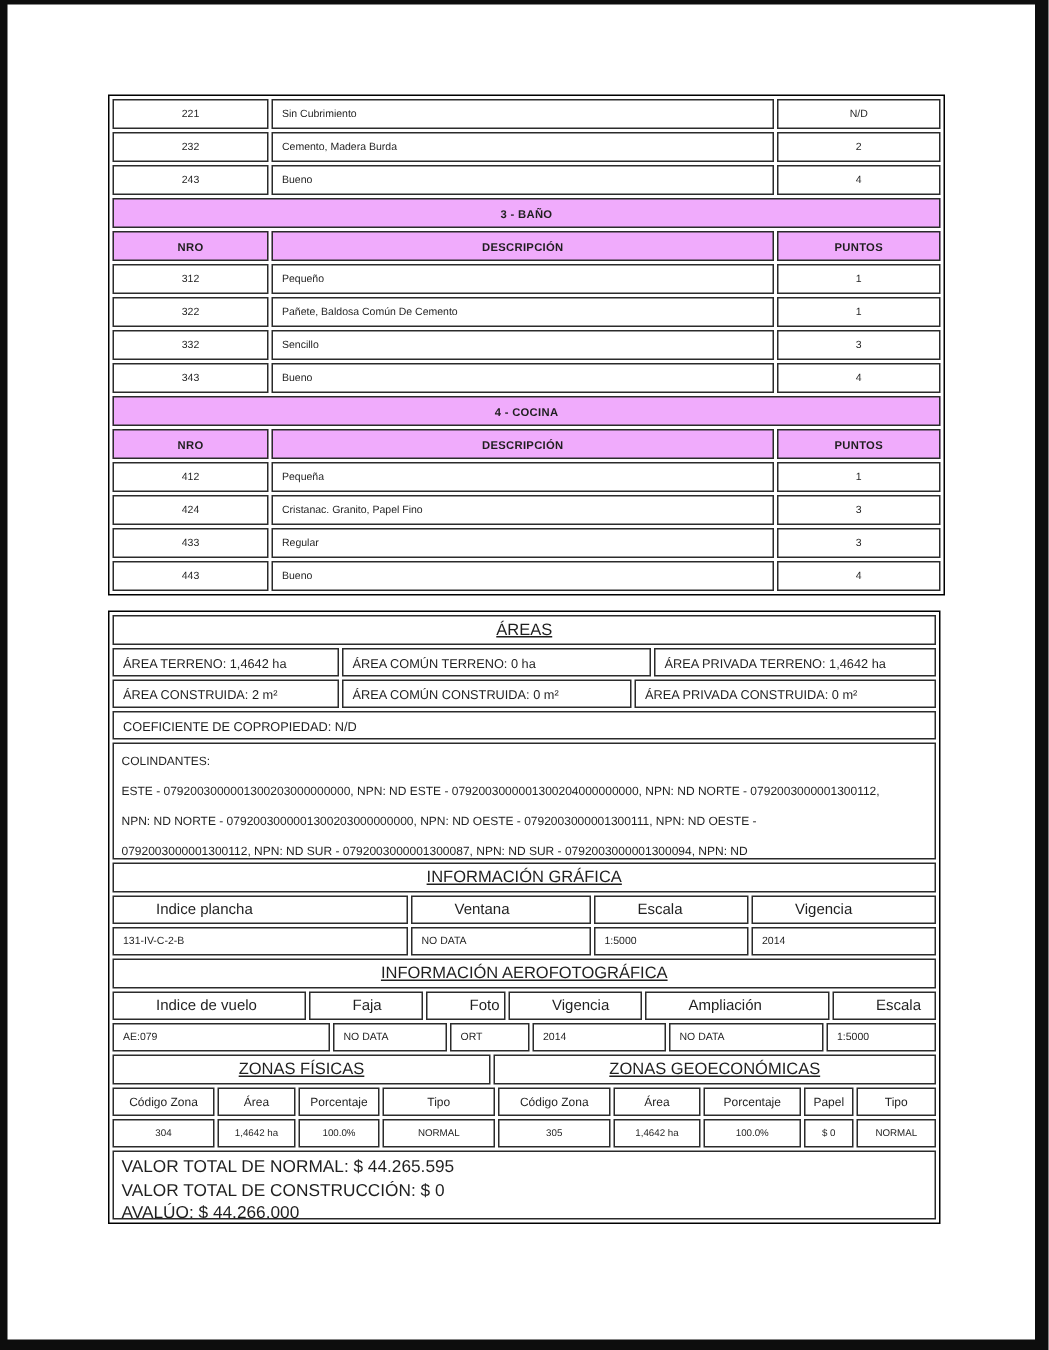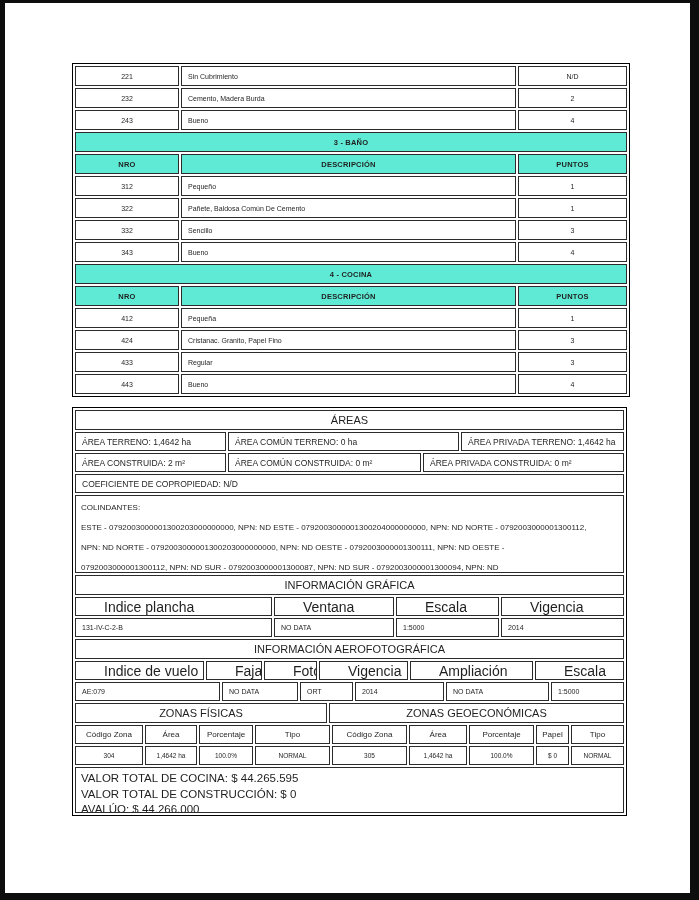--- a/index.html
+++ b/index.html
@@ -15,24 +15,24 @@
   }
   .row{display:flex;gap:2px;}
   .cell{
     border:1px solid #2b2b2b;box-sizing:border-box;background:#fff;
     display:flex;align-items:center;justify-content:center;
     font-size:7px;height:20px;overflow:hidden;white-space:nowrap;
   }
   .r2{height:19px;text-align:right;}
   .left{justify-content:flex-start;padding-left:6px;}
   .fill{flex:1;}
-  .gray{background:#5eead4;font-weight:bold;font-size:7.5px;letter-spacing:.2px;}
-  .title2{font-size:11px;}
+  .gray{background:#f0abfc;font-weight:bold;font-size:7.5px;letter-spacing:.2px;}
+  .title2{font-size:11px;text-decoration:underline;}
   .medtxt{font-size:8.5px;}
-  .hdr2{font-size:14px;padding-left:28px;}
+  .hdr2{font-size:10px;padding-left:28px;}
   .val2{font-size:7px;}
   .zhdr{font-size:8px;}
   .zval{font-size:6.5px;}
   .multi{
     flex-direction:column;align-items:flex-start;justify-content:flex-start;
     white-space:normal;
   }
   .colind{height:78px;font-size:8px;line-height:20px;padding:2px 5px 0 5px;}
   .totales{height:46px;font-size:11.5px;line-height:15.5px;padding:3px 0 0 5px;}
 </style>
@@ -121,21 +121,21 @@
   </div>
 
   <div class="box" style="left:67px;top:404px;width:555px;">
 
     <div class="row">
       <div class="cell title2 fill">ÁREAS</div>
     </div>
 
     <div class="row">
       <div class="cell r2 left medtxt" style="width:151px">ÁREA TERRENO: 1,4642 ha</div>
-      <div class="cell r2 left medtxt" style="width:231px">ÁREA COMÚN TERRENO: 0 ha</div>
+      <div class="cell r2 left medtxt" style="width:206px">ÁREA COMÚN TERRENO: 0 ha</div>
       <div class="cell r2 left medtxt fill">ÁREA PRIVADA TERRENO: 1,4642 ha</div>
     </div>
     <div class="row">
       <div class="cell r2 left medtxt" style="width:151px">ÁREA CONSTRUIDA: 2 m²</div>
       <div class="cell r2 left medtxt" style="width:193px">ÁREA COMÚN CONSTRUIDA: 0 m²</div>
       <div class="cell r2 left medtxt fill">ÁREA PRIVADA CONSTRUIDA: 0 m²</div>
     </div>
 
     <div class="row">
       <div class="cell r2 left medtxt fill">COEFICIENTE DE COPROPIEDAD: N/D</div>
@@ -164,21 +164,21 @@
       <div class="cell r2 left val2" style="width:120px">NO DATA</div>
       <div class="cell r2 left val2" style="width:103px">1:5000</div>
       <div class="cell r2 left val2 fill">2014</div>
     </div>
 
     <div class="row">
       <div class="cell title2 fill">INFORMACIÓN AEROFOTOGRÁFICA</div>
     </div>
     <div class="row">
       <div class="cell r2 left hdr2" style="width:129px">Indice de vuelo</div>
-      <div class="cell r2 left hdr2" style="width:56px">Faja</div>
+      <div class="cell r2 left hdr2" style="width:76px">Faja</div>
       <div class="cell r2 left hdr2" style="width:53px">Foto</div>
       <div class="cell r2 left hdr2" style="width:89px">Vigencia</div>
       <div class="cell r2 left hdr2" style="width:123px">Ampliación</div>
       <div class="cell r2 left hdr2 fill">Escala</div>
     </div>
     <div class="row">
       <div class="cell r2 left val2" style="width:145px">AE:079</div>
       <div class="cell r2 left val2" style="width:76px">NO DATA</div>
       <div class="cell r2 left val2" style="width:53px">ORT</div>
       <div class="cell r2 left val2" style="width:89px">2014</div>
@@ -208,20 +208,20 @@
       <div class="cell r2 zval" style="width:75px">NORMAL</div>
       <div class="cell r2 zval" style="width:75px">305</div>
       <div class="cell r2 zval" style="width:58px">1,4642 ha</div>
       <div class="cell r2 zval" style="width:65px">100.0%</div>
       <div class="cell r2 zval" style="width:33px">$ 0</div>
       <div class="cell r2 zval fill">NORMAL</div>
     </div>
 
     <div class="row">
       <div class="cell multi totales fill">
-        <div>VALOR TOTAL DE COCINA: $ 44.265.595</div>
+        <div>VALOR TOTAL DE NORMAL: $ 44.265.595</div>
         <div>VALOR TOTAL DE CONSTRUCCIÓN: $ 0</div>
         <div>AVALÚO: $ 44.266.000</div>
       </div>
     </div>
   </div>
 
 </div>
 
 </body></html>

